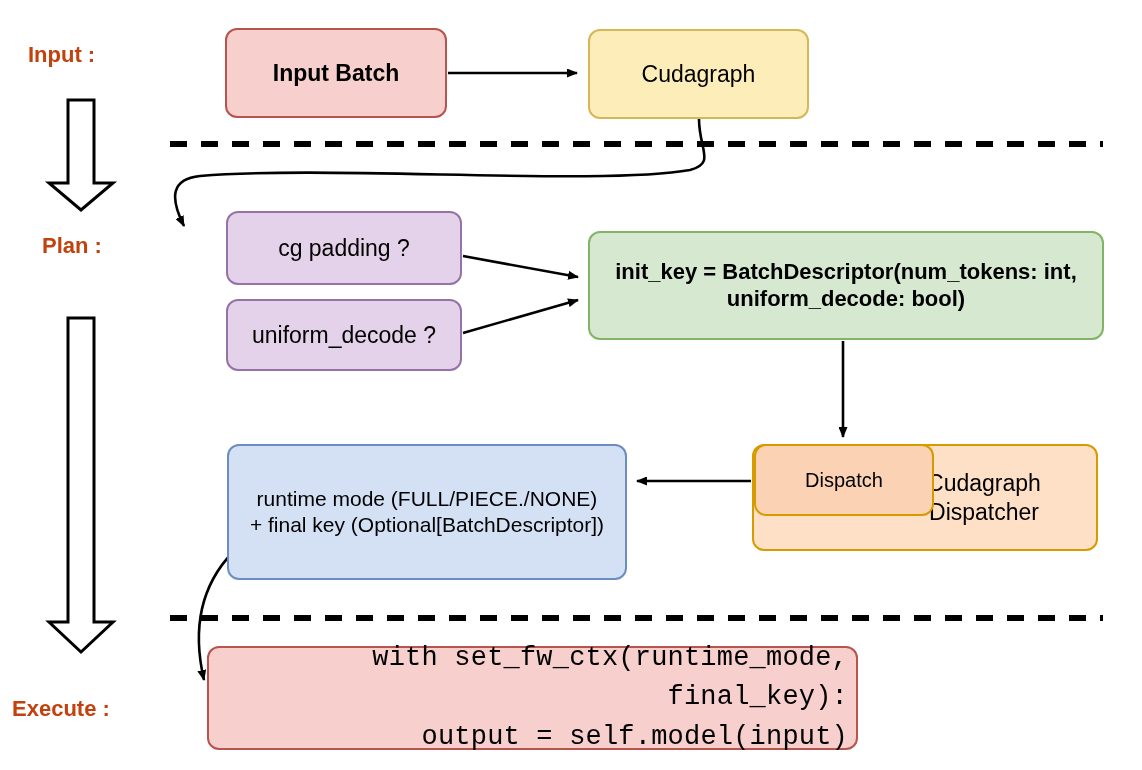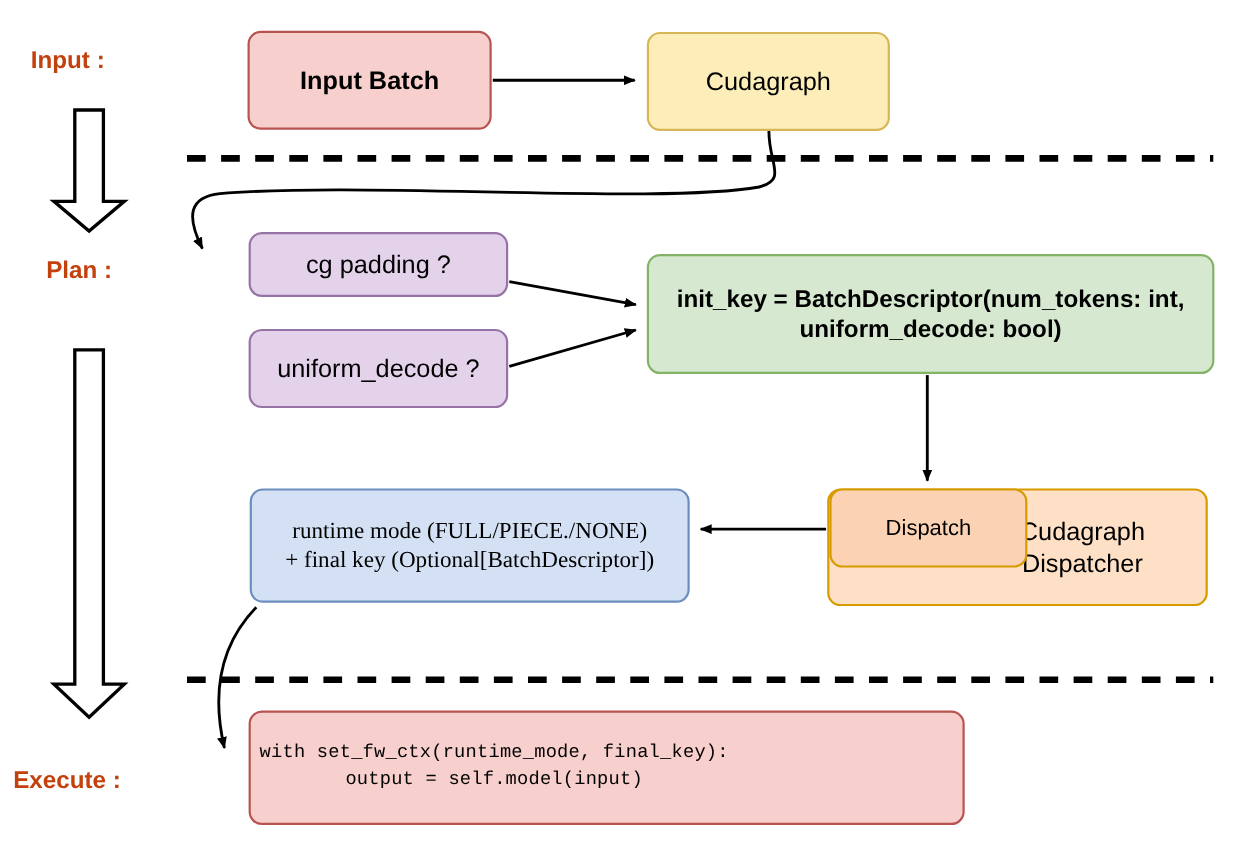--- a/index.html
+++ b/index.html
@@ -72,27 +72,26 @@
   .node-orange-outer {
     background: #fde0c5;
     border-color: #d79b00;
   }
   .node-orange-inner {
     background: #fbd3b4;
     border-color: #d79b00;
   }
   .code-box {
     font-family: "Liberation Mono", monospace;
-    font-size: 17px;
+    font-size: 27px;
     white-space: pre;
-    text-align: center;
+    text-align: right;
     justify-content: flex-start;
     line-height: 1.45;
     letter-spacing: 0.2px;
-    margin-left: 19px;
   }
   .node-label {
     display: block;
     white-space: pre-line;
   }
 </style>
 </head>
 <body>
 
 <div id="canvas">
@@ -132,21 +131,21 @@
   <div class="stage-label" style="left:12px; top:696px;">Execute :</div>
 
   <div class="node node-pink" style="left:225px; top:28px; width:222px; height:90px; font-size:23px;font-weight:bold;">
     <span class="node-label">Input Batch</span>
   </div>
 
   <div class="node node-yellow" style="left:588px; top:29px; width:221px; height:90px; font-size:23px;">
     <span class="node-label">Cudagraph</span>
   </div>
 
-  <div class="node node-purple" style="left:226px; top:211px; width:236px; height:59px; font-size:23px;">
+  <div class="node node-purple" style="left:226px; top:211px; width:236px; height:74px; font-size:23px;">
     <span class="node-label">cg padding ?</span>
   </div>
 
   <div class="node node-purple" style="left:226px; top:299px; width:236px; height:72px; font-size:23px;">
     <span class="node-label">uniform_decode ?</span>
   </div>
 
   <div class="node node-green" style="left:588px; top:231px; width:516px; height:109px; font-size:22px;font-weight:bold;">
     <span class="node-label">init_key = BatchDescriptor(num_tokens: int,
 uniform_decode: bool)</span>
@@ -155,21 +154,21 @@
   <div class="node node-orange-outer" style="left:752px; top:444px; width:346px; height:107px; font-size:23px;
               justify-content:flex-end; padding-right:22px;">
     <span class="node-label" style="width:180px;">Cudagraph
 Dispatcher</span>
   </div>
 
   <div class="node node-orange-inner" style="left:754px; top:444px; width:180px; height:72px; font-size:20px;">
     <span class="node-label">Dispatch</span>
   </div>
 
-  <div class="node node-blue" style="left:227px; top:444px; width:400px; height:104px; font-size:21px;font-family:Liberation Serif, serif;">
+  <div class="node node-blue" style="left:227px; top:444px; width:400px; height:136px; font-size:21px;">
     <span class="node-label">runtime mode (FULL/PIECE./NONE)
 + final key (Optional[BatchDescriptor])</span>
   </div>
 
   <div class="node node-pink code-box" style="left:207px; top:646px; width:651px; height:104px;">
     <span class="node-label" id="execute-code-text">with set_fw_ctx(runtime_mode, final_key):
     output = self.model(input)</span>
   </div>
 
 </div>

